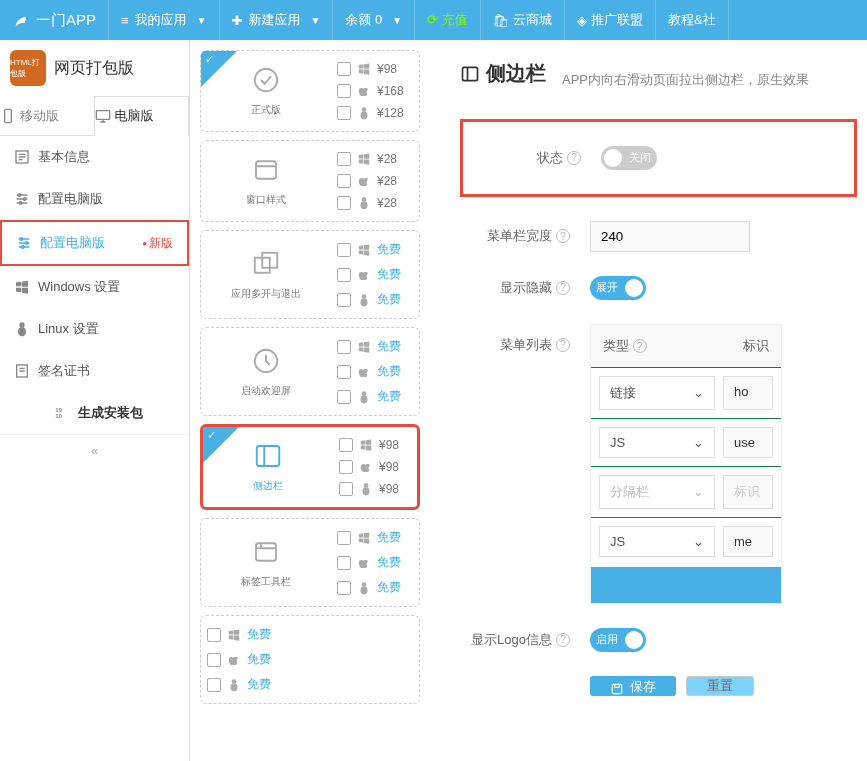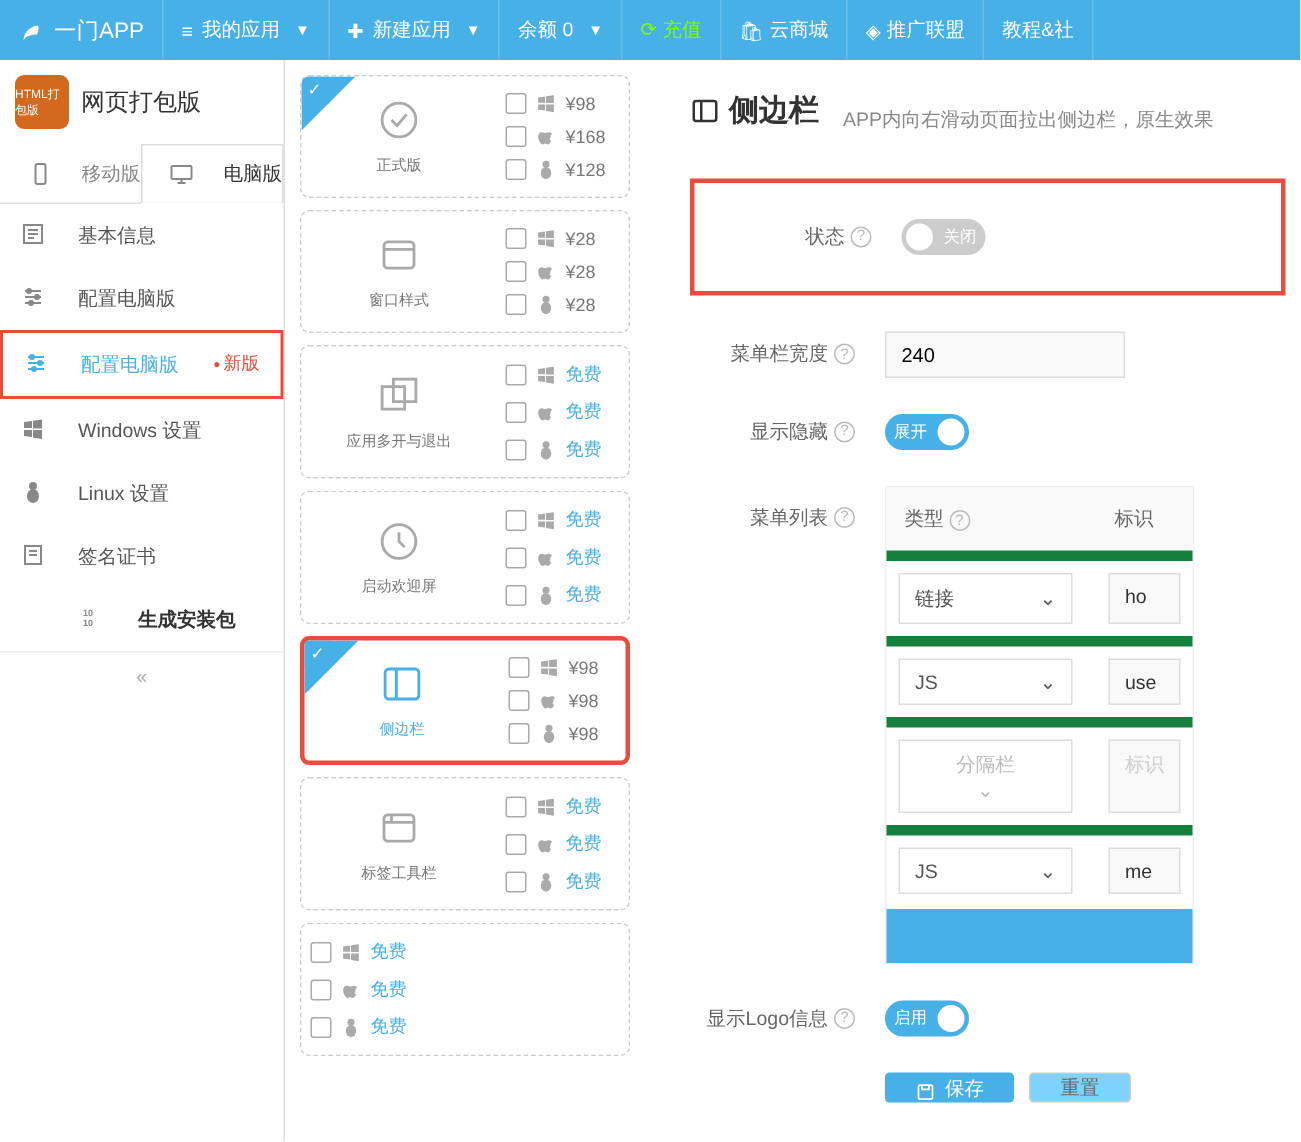--- a/index.html
+++ b/index.html
@@ -9,23 +9,23 @@
 .logo { font-size: 15px; display: flex; align-items: center; gap: 6px; }
 .logo-icon { width: 18px; height: 18px; }
 .topbar .caret { margin-left: 10px; font-size: 10px; }
 .topbar .recharge { color: #7fff00; }
 .container { display: flex; height: calc(100vh - 40px); }
 .sidebar { width: 190px; border-right: 1px solid #ddd; background: #fff; }
 .app-header { display: flex; align-items: center; padding: 10px; gap: 8px; }
 .app-icon { width: 36px; height: 36px; background: #d2691e; border-radius: 6px; display: flex; align-items: center; justify-content: center; color: #fff; font-size: 8px; }
 .app-title { font-size: 16px; }
 .tabs { display: flex; border-bottom: 1px solid #ddd; }
-.tab { flex: 1; text-align: center; padding: 10px 0; cursor: pointer; color: #888; font-size: 13px; display: flex; align-items: center; justify-content: flex-end; gap: 20px; }
+.tab { flex: 1; text-align: center; padding: 10px 0; cursor: pointer; color: #888; font-size: 13px; display: flex; align-items: center; justify-content: flex-start; gap: 4px; }
 .tab.active { border: 1px solid #ddd; border-bottom: 1px solid #fff; margin-bottom: -1px; color: #333; }
-.nav-item { display: flex; align-items: flex-start; padding: 12px 14px; gap: 22px; cursor: pointer; color: #555; position: relative; }
+.nav-item { display: flex; align-items: center; padding: 12px 14px; gap: 8px; cursor: pointer; color: #555; position: relative; }
 .nav-item.active { color: #47b0e6; border: 2px solid #e74c3c; }
 .nav-item.active::after { content: ''; position: absolute; right: -12px; top: 50%; transform: translateY(-50%); border: 12px solid transparent; border-left-color: #fff; }
 .nav-item .new-badge { margin-left: auto; color: #e74c3c; font-size: 12px; display: flex; align-items: center; gap: 2px; }
 .nav-item .new-badge::before { content: '●'; font-size: 8px; }
 .nav-icon { width: 16px; height: 16px; color: #888; }
 .nav-item.active .nav-icon { color: #47b0e6; }
 .nav-item.bold { font-weight: bold; color: #333; margin-left: 40px; }
 .collapse-bar { text-align: center; padding: 8px; border-top: 1px solid #eee; color: #aaa; cursor: pointer; }
 
 .features { width: 240px; padding: 10px; overflow: hidden; }
@@ -60,23 +60,23 @@
 .toggle.on { background: #47b0e6; justify-content: flex-start; }
 .toggle::after { content: ''; width: 18px; height: 18px; background: #fff; border-radius: 50%; position: absolute; top: 3px; }
 .toggle.off::after { left: 3px; }
 .toggle.on::after { right: 3px; }
 .text-input { border: 1px solid #ddd; padding: 7px 10px; width: 160px; background: #f9f9f9; }
 .menu-table { border: 1px solid #eee; }
 .table-header { display: flex; background: #f9f9f9; }
 .table-header > div { padding: 12px; font-size: 13px; color: #666; }
 .th-type { width: 140px; }
 .th-id { flex: 1; }
-.table-row { display: flex; border-top: 7px solid #15803d; padding: 8px; gap: 24px; }
+.table-row { display: flex; border-top: 1px solid #15803d; padding: 8px; gap: 8px; }
 .select-box { border: 1px solid #ddd; padding: 7px 10px; width: 116px; display: flex; justify-content: space-between; align-items: center; background: #fff; color: #555; }
-.select-box.disabled { color: #bbb; flex-direction: column; }
+.select-box.disabled { color: #bbb; }
 .id-input { border: 1px solid #ddd; padding: 7px 10px; flex: 1; background: #f9f9f9; min-width: 30px; }
 .id-input.disabled { color: #ccc; }
 .add-bar { background: #47b0e6; height: 36px; margin-top: 2px; }
 .btn-row { display: flex; gap: 10px; margin-top: 20px; margin-left: 130px; }
 .btn { padding: 0 20px; border-radius: 3px; cursor: pointer; font-size: 13px; display: flex; align-items: flex-end; gap: 6px; }
 .btn-primary { background: #47b0e6; color: #fff; }
 .btn-default { border: 1px solid #ccc; color: #666; background: #7dd3fc; }
 svg { display: block; }
 </style>
 </head>

